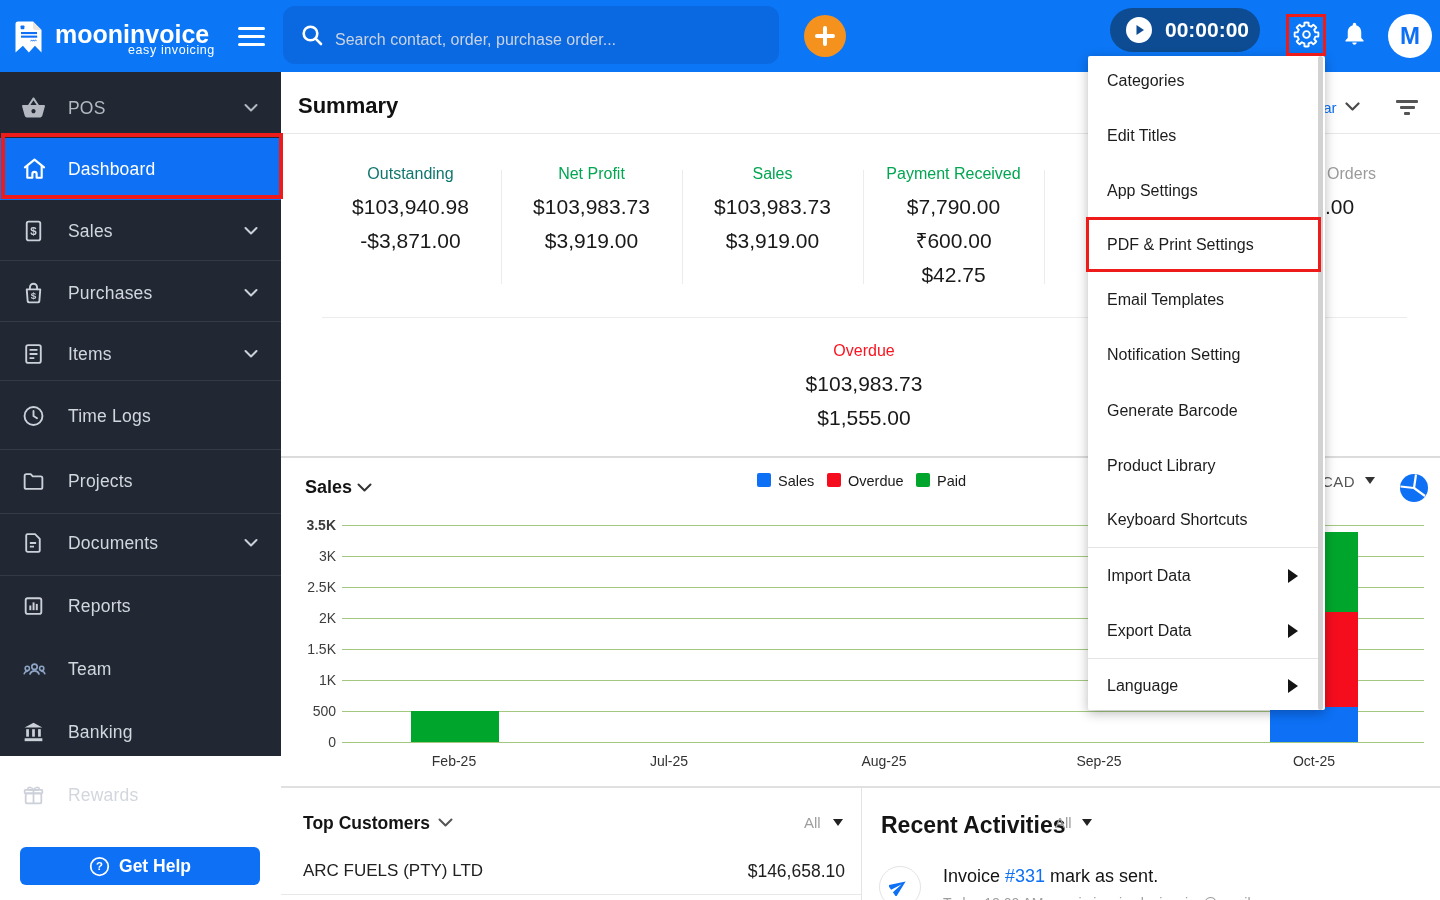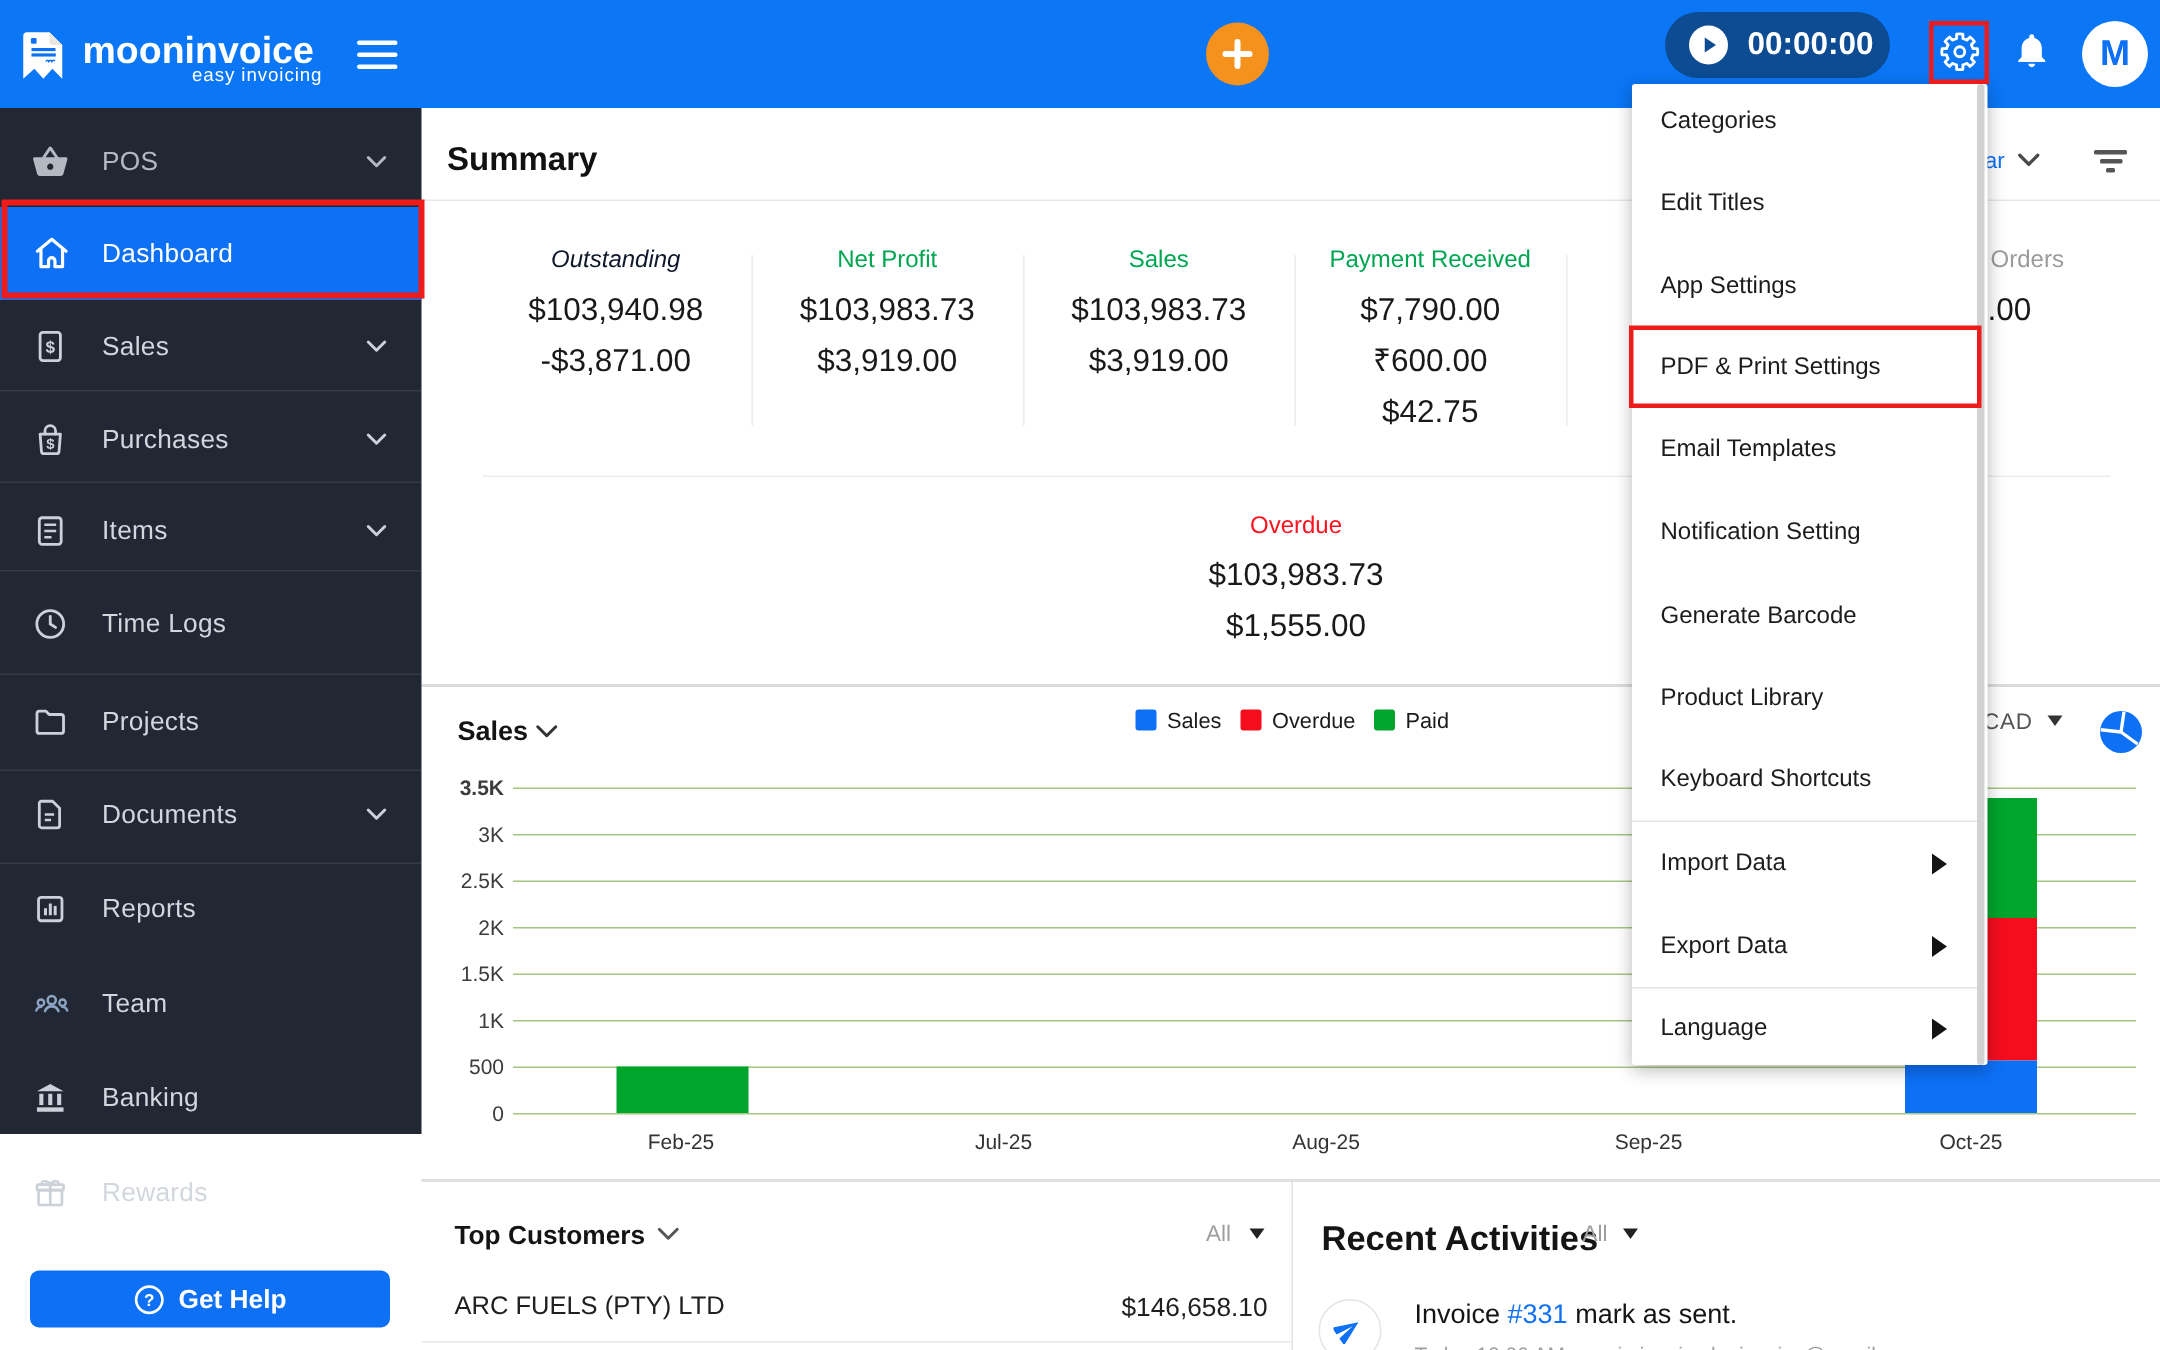--- a/index.html
+++ b/index.html
@@ -38,21 +38,21 @@
   <div class="abs" style="left:993px; top:27px; font-size:15px; color:#0d70f5;">This Year</div>
   <svg class="abs" style="left:1064px; top:30px;" width="15" height="10" viewBox="0 0 15 10">
       <polyline points="1.5,1.5 7.5,7.5 13.5,1.5" fill="none" stroke="#4a4a4a" stroke-width="2.2" stroke-linecap="round" stroke-linejoin="round"></polyline>
     </svg>
   <div class="abs" style="left:1115px; top:28px; width:22px; height:3.2px; background:#555; border-radius:1px;"></div>
   <div class="abs" style="left:1118.5px; top:34px; width:15px; height:3.2px; background:#555; border-radius:1px;"></div>
   <div class="abs" style="left:1123px; top:40px; width:6px; height:3.2px; background:#555; border-radius:1px;"></div>
   <div class="hline" style="left:0; top:61px; width:1159px;"></div>
 
   <div class="statcol" style="left:39px; top:93px;">
-    <div class="statlabel" style="color:#0f172a;font-style:italic;">Outstanding</div>
+    <div class="statlabel" style="color:#0f766e;">Outstanding</div>
     <div class="statval">$103,940.98<br>-$3,871.00</div>
   </div>
   <div class="statcol" style="left:220px; top:93px;">
     <div class="statlabel" style="color:#00a651;">Net Profit</div>
     <div class="statval">$103,983.73<br>$3,919.00</div>
   </div>
   <div class="statcol" style="left:401px; top:93px;">
     <div class="statlabel" style="color:#00a651;">Sales</div>
     <div class="statval">$103,983.73<br>$3,919.00</div>
   </div>
@@ -162,20 +162,27 @@
     <rect x="7" y="14.6" width="16.2" height="2.1" fill="#0d70f5"></rect>
     <path d="M16.5 20 q1.5-1.8 2 0 q1.5-1.8 2 0 q1.2-1.5 2-0.3" fill="none" stroke="#0d70f5" stroke-width="1"></path>
   </svg>
   <div class="abs" style="left:55px; top:20px; font-size:25px; font-weight:bold; color:#fff; letter-spacing:0px;">mooninvoice</div>
   <div class="abs" style="left:128px; top:43px; font-size:12.5px; color:#fff; letter-spacing:0.6px;">easy invoicing</div>
 
   <div class="abs" style="left:238px; top:27px; width:27px; height:3.4px; background:#fff; border-radius:2px;"></div>
   <div class="abs" style="left:238px; top:35px; width:27px; height:3.4px; background:#fff; border-radius:2px;"></div>
   <div class="abs" style="left:238px; top:43px; width:27px; height:3.4px; background:#fff; border-radius:2px;"></div>
 
+  <div class="abs" style="left:283px; top:6px; width:496px; height:58px; background:#0a69e0; border-radius:12px;">
+    <svg class="abs" style="left:17px; top:17px;" width="25" height="25" viewBox="0 0 25 25">
+      <circle cx="10.5" cy="10.5" r="6.8" fill="none" stroke="#fff" stroke-width="2.6"></circle>
+      <line x1="15.6" y1="15.6" x2="21" y2="21" stroke="#fff" stroke-width="2.6" stroke-linecap="round"></line>
+    </svg>
+    <div class="abs" style="left:52px; top:25px; font-size:16px; color:#c9d3e6;">Search contact, order, purchase order...</div>
+  </div>
 
   <div class="abs" style="left:804px; top:15px; width:42px; height:42px; border-radius:50%; background:#f5921e;">
     <div class="abs" style="left:11px; top:19.4px; width:20px; height:3.4px; background:#fff; border-radius:2px;"></div>
     <div class="abs" style="left:19.4px; top:11px; width:3.4px; height:20px; background:#fff; border-radius:2px;"></div>
   </div>
 
   <div class="abs" style="left:1110px; top:8px; width:150px; height:44px; border-radius:22px; background:#0d4c92;">
     <div class="abs" style="left:16px; top:9px; width:26px; height:26px; border-radius:50%; background:#fff;">
       <svg class="abs" style="left:0; top:0;" width="26" height="26" viewBox="0 0 26 26">
           <polygon points="10.5,8 18,13 10.5,18" fill="#0d4c92"></polygon>

